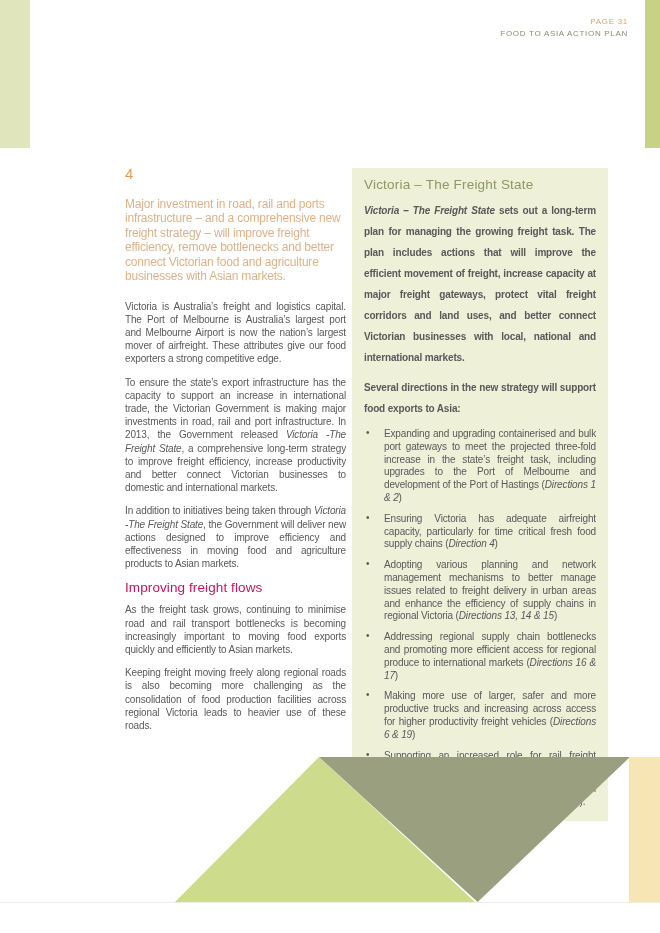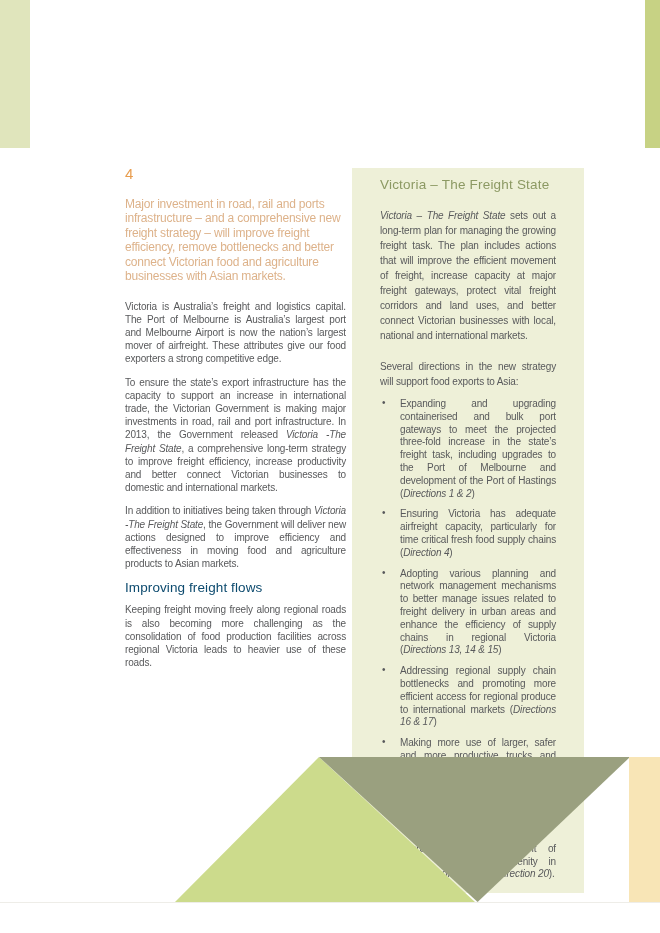--- a/index.html
+++ b/index.html
@@ -13,54 +13,59 @@
   
   .page-header{position:absolute;top:16px;right:32px;text-align:right;font-size:8px;letter-spacing:.7px;line-height:12px;}
   .page-num{color:#d8a469;}
   .doc-title{color:#8c8c73;}
   
   .col-left{position:absolute;left:125px;top:166px;width:221px;}
   .section-heading{display:flex;margin:0 0 14px 0;font-weight:400;font-size:15px;line-height:16.5px;color:#e89d4e;letter-spacing:.2px;}
   .section-heading .num{width:23px;flex:none;}
   .lead{margin:12px 0 16px;font-size:12px;line-height:14.5px;color:#ddb28a;letter-spacing:-.2px;}
   .body{margin:8px 0 10px;font-size:10px;line-height:13.2px;color:#58595b;letter-spacing:-.15px;text-align:justify;}
-  .subheading{margin:5px 0 5px;font-size:13.5px;font-weight:400;color:#0c4a6e;letter-spacing:.1px;}
+  .subheading{margin:5px 0 5px;font-size:13.5px;font-weight:400;color:#be185d;letter-spacing:.1px;}
   
-  .sidebar-box{position:absolute;left:352px;top:168px;width:232px;box-sizing:border-box;padding:9px 28px 12px;background:#eef0d8;}
+  .sidebar-box{position:absolute;left:352px;top:168px;width:256px;box-sizing:border-box;padding:9px 12px 12px;background:#eef0d8;}
   .box-heading{margin:0 0 5px;font-size:13.5px;font-weight:400;color:#8c9963;letter-spacing:.2px;}
-  .sidebar-box .body{margin:16px 0 9px;line-height:15px;}
+  .sidebar-box .body{margin:8px 0 9px;line-height:21px;font-weight:bold;}
   .bullets{list-style:none;margin:0;padding:0;}
   .bullets li{position:relative;padding-left:20px;margin:0 0 8px;font-size:10px;line-height:12.8px;color:#58595b;letter-spacing:-.15px;text-align:justify;}
   .bullets li:last-child{margin-bottom:0;}
   .dot{position:absolute;left:2px;top:-1px;}
   i{font-style:italic;}
   
   .tri-light{position:absolute;left:175px;top:757px;width:300px;height:145px;background:#ccdb8c;clip-path:polygon(48% 0,100% 100%,0 100%);}
   .tri-dark{position:absolute;left:319px;top:757px;width:311px;height:145px;background:#9aa07f;clip-path:polygon(0 0,100% 0,51% 100%);}
   .cream-bar{position:absolute;left:629px;top:757px;width:31px;height:145px;background:#f8e5b6;}
   .page-edge{position:absolute;left:0;top:902px;width:660px;height:1px;background:#eeede8;}
 </style>
 </head>
 <body>
 
 <div class="page">
 
   <div class="bar-left"></div>
   <div class="bar-right-top"></div>
 
+  <header class="page-header">
+    <div class="page-num">PAGE 31</div>
+    <div class="doc-title">FOOD TO ASIA ACTION PLAN</div>
+  </header>
 
   <section class="col-left">
     <h1 class="section-heading">
       <span class="num">4</span>
     </h1>
     <p class="lead">Major investment in road, rail and ports infrastructure – and a comprehensive new freight strategy – will improve freight efficiency, remove bottlenecks and better connect Victorian food and agriculture businesses with Asian markets.</p>
     <p class="body">Victoria is Australia’s freight and logistics capital. The Port of Melbourne is Australia’s largest port and Melbourne Airport is now the nation’s largest mover of airfreight. These attributes give our food exporters a strong competitive edge.</p>
     <p class="body"><span>To ensure the state’s export infrastructure has the capacity to support an increase in international trade, the Victorian Government is making major investments in road, rail and port infrastructure. In 2013, the Government released </span><i>Victoria -The Freight State</i><span>, a comprehensive long-term strategy to improve freight efficiency, increase productivity and better connect Victorian businesses to domestic and international markets.</span></p>
     <p class="body"><span>In addition to initiatives being taken through </span><i>Victoria -The Freight State</i><span>, the Government will deliver new actions designed to improve efficiency and effectiveness in moving food and agriculture products to Asian markets.</span></p>
     <h2 class="subheading">Improving freight flows</h2>
+    <p class="body">As the freight task grows, continuing to minimise road and rail transport bottlenecks is becoming increasingly important to moving food exports quickly and efficiently to Asian markets.</p>
     <p class="body">Keeping freight moving freely along regional roads is also becoming more challenging as the consolidation of food production facilities across regional Victoria leads to heavier use of these roads.</p>
   </section>
 
   <aside class="sidebar-box">
     <h2 class="box-heading">Victoria – The Freight State</h2>
     <p class="body"><i>Victoria – The Freight State</i><span> sets out a long-term plan for managing the growing freight task. The plan includes actions that will improve the efficient movement of freight, increase capacity at major freight gateways, protect vital freight corridors and land uses, and better connect Victorian businesses with local, national and international markets.</span></p>
     <p class="body">Several directions in the new strategy will support food exports to Asia:</p>
     <ul class="bullets">
       <li><span class="dot">•</span><span>Expanding and upgrading containerised and bulk port gateways to meet the projected three-fold increase in the state’s freight task, including upgrades to the Port of Melbourne and development of the Port of Hastings (</span><i>Directions 1 &amp; 2</i><span>)</span></li>
       <li><span class="dot">•</span><span>Ensuring Victoria has adequate airfreight capacity, particularly for time critical fresh food supply chains (</span><i>Direction 4</i><span>)</span></li>

